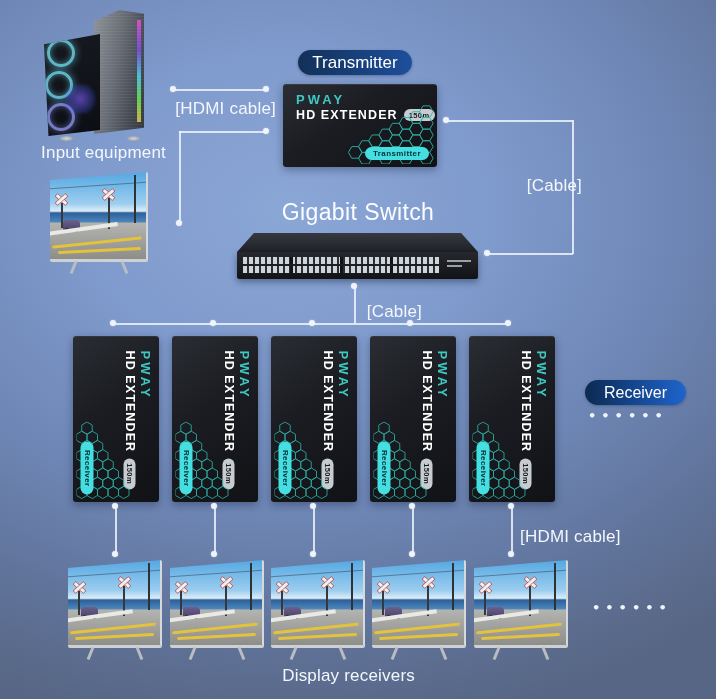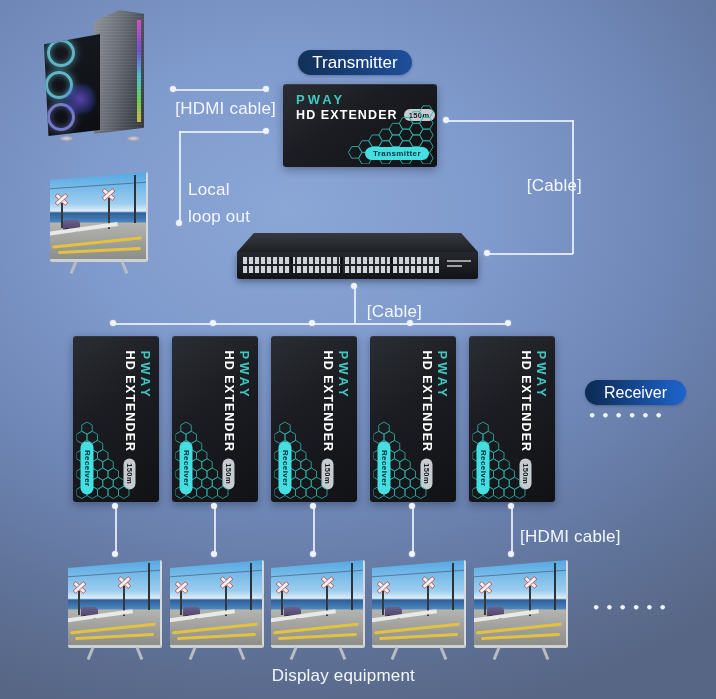--- a/index.html
+++ b/index.html
@@ -136,20 +136,21 @@
     </div>
     <div class="pc-glass">
       <div class="fan f1"></div>
       <div class="fan f2"></div>
       <div class="fan f3"></div>
       <div class="gpu-glow"></div>
     </div>
     <div class="pc-foot l"></div>
     <div class="pc-foot r"></div>
   </div>
+  <div class="lbl center" style="left:38px;top:143px;width:128px;">Input equipment</div>
 
   <div class="tv input-tv">
     <div class="tv-screen">
       <div class="wire"></div>
       <div class="pole"></div>
       <div class="xpost pl"></div>
       <div class="xpost pr"></div>
       <div class="car"></div>
       <div class="walk"></div>
       <div class="yline a"></div>
@@ -177,32 +178,29 @@
 
   <div class="ln h" style="left:173px;top:89px;width:93px;"></div>
   <div class="cdot" style="left:170px;top:86px;"></div>
   <div class="cdot" style="left:263px;top:86px;"></div>
   <div class="lbl center" style="left:168px;top:99px;width:108px;">[HDMI cable]</div>
 
   <div class="ln h" style="left:179px;top:131px;width:88px;"></div>
   <div class="ln v" style="left:179px;top:131px;height:92px;"></div>
   <div class="cdot" style="left:263px;top:128px;"></div>
   <div class="cdot" style="left:176px;top:220px;"></div>
-  <div class="lbl" style="left:188px;top:176px;line-height:27px;">
-    <div>Local</div>
-    <div>loop out</div>
-  </div>
 
   <div class="ln h" style="left:446px;top:120px;width:127px;"></div>
   <div class="ln v" style="left:572px;top:120px;height:134px;"></div>
   <div class="ln h" style="left:487px;top:253px;width:86px;"></div>
   <div class="cdot" style="left:443px;top:117px;"></div>
   <div class="cdot" style="left:484px;top:250px;"></div>
   <div class="lbl center" style="left:512px;top:176px;width:70px;">[Cable]</div>
 
+  <div class="title" style="left:258px;top:199px;width:200px;">Gigabit Switch</div>
   <div class="sw-top"></div>
   <div class="sw-front">
     <div class="sw-ports">
       <div class="port-row"></div>
       <div class="port-row"></div>
     </div>
     <div class="sw-brand">
         <i></i>
         <i></i>
       </div>
@@ -369,15 +367,15 @@
       <div class="car"></div>
       <div class="walk"></div>
       <div class="yline a"></div>
       <div class="yline b"></div>
     </div>
     <div class="stand sl"></div>
     <div class="stand sr"></div>
   </div>
 
   <div class="dots" style="left:592px;top:600px;">••••••</div>
-  <div class="lbl center" style="left:245px;top:666px;width:170px;">Display equipment</div>
+  <div class="lbl center" style="left:245px;top:666px;width:170px;">Display receivers</div>
 
 </div>
 
 </body></html>

